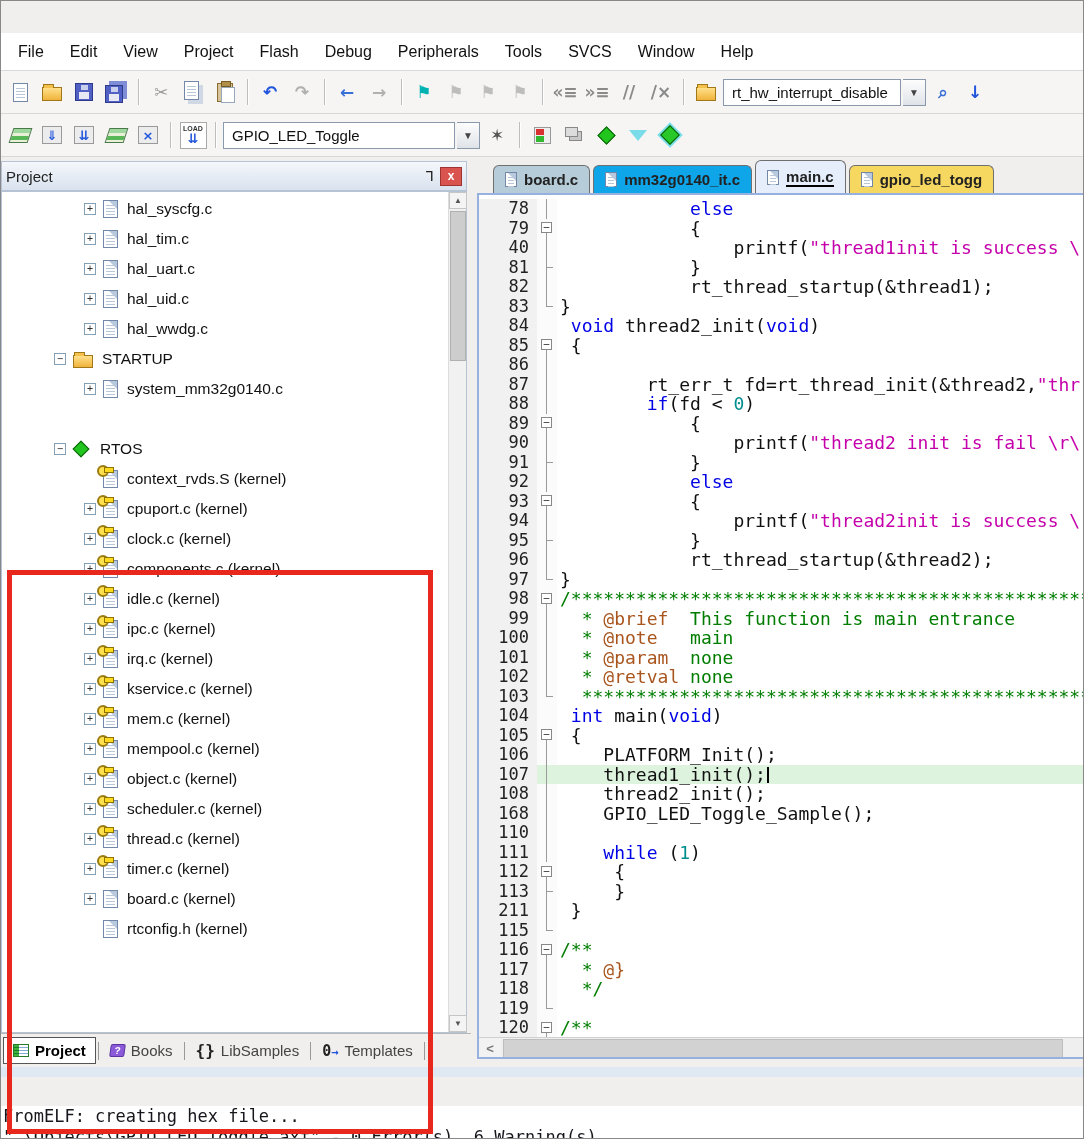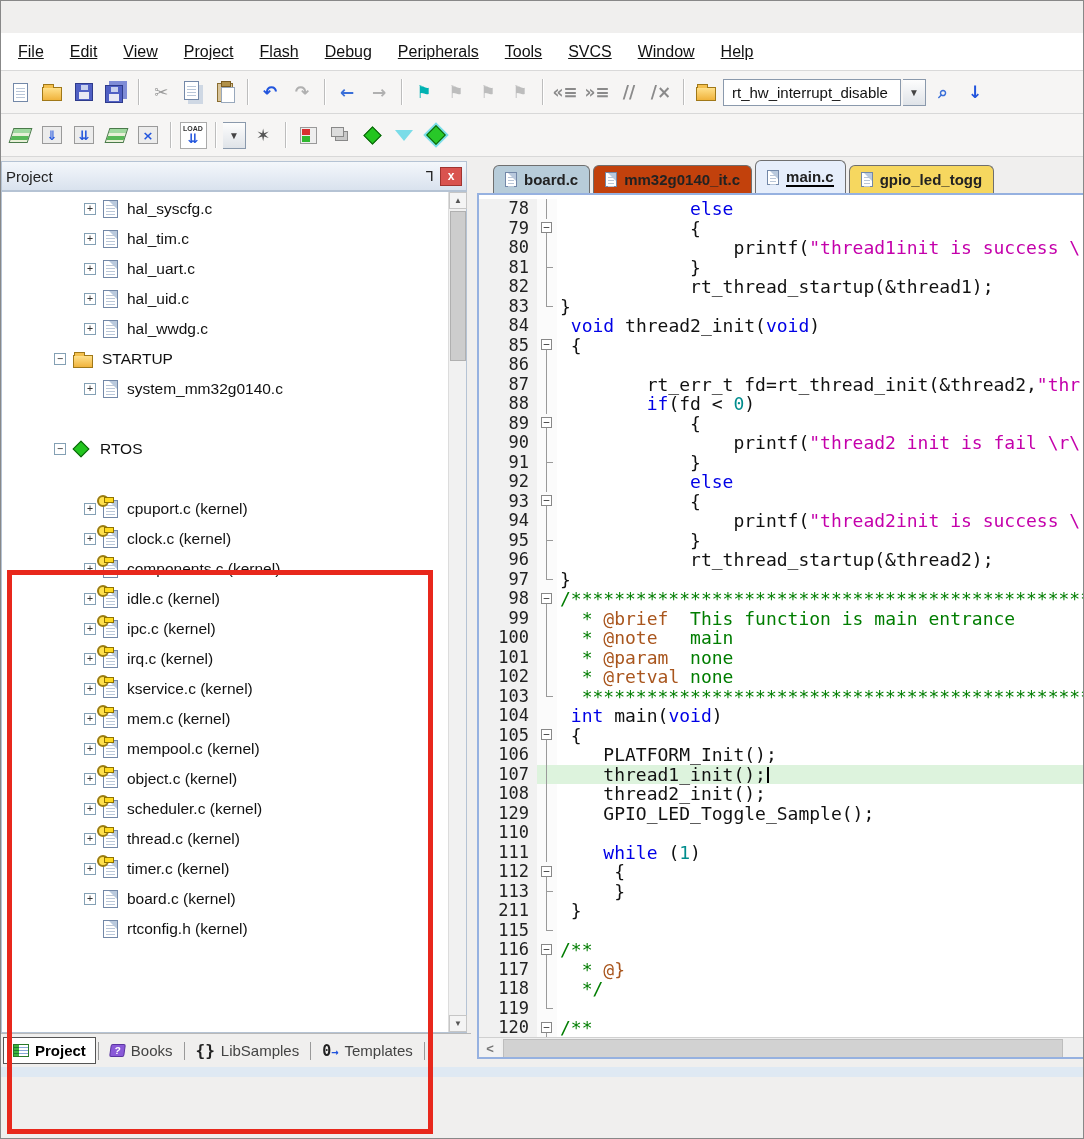--- a/index.html
+++ b/index.html
@@ -6,21 +6,21 @@
   html,body { font-family:"Liberation Sans", sans-serif; }
   #root { position:relative; width:1084px; height:1139px; background:#f0efee; overflow:hidden; border:1px solid #888; }
 
   
   #titlebar { position:absolute; left:0; top:0; width:1084px; height:32px; background:#1579d6; display:flex; align-items:center; gap:8px; padding:0 6px; }
   #titlebar .app-ic { width:22px; height:22px; background:#1d6e3f; border:1px solid #0d4024; color:#fff; font-size:13px; font-weight:bold; display:flex; align-items:center; justify-content:center; font-style:italic; }
   #titlebar .path { color:#fff; font-size:17px; white-space:nowrap; overflow:hidden; }
 
   
   #menubar { position:absolute; left:0; top:32px; width:1084px; height:38px; background:#fff; border-bottom:1px solid #d9d9d9; display:flex; align-items:center; padding-left:4px; }
-  #menubar .mi { padding:6px 13px; font-size:16px; color:#111; cursor:default;text-decoration:underline; }
+  #menubar .mi { padding:6px 13px; font-size:16px; color:#111; cursor:default; }
 
   
   .toolbar { position:absolute; left:0; width:1084px; height:43px; background:#f6f5f4; border-bottom:1px solid #d8d8d8; display:flex; align-items:center; padding-left:4px; gap:2px; }
   #tb1 { top:70px; } #tb2 { top:113px; }
   .tbtn { width:30px; height:30px; display:flex; align-items:center; justify-content:center; border-radius:2px; }
   .tbtn span.g { font-family:"DejaVu Sans", sans-serif; font-size:17px; font-weight:bold; line-height:1; }
   .vsep { width:1px; height:26px; background:#bdbdbd; box-shadow:1px 0 0 #fff; margin:0 5px; flex:0 0 1px; }
   .combo { height:27px; background:#fff; border:1px solid #8a99ac; display:flex; align-items:center; padding:0 8px; font-size:15px; color:#111; }
   .combo-arrow { width:23px; height:27px; border:1px solid #8a99ac; border-left:none; background:linear-gradient(#fdfdfd,#dfe3e8); display:flex; align-items:center; justify-content:center; font-size:10px; color:#444; }
   
@@ -228,20 +228,21 @@
         <div class="sh-build">×</div>
       </div>
       <div class="vsep"></div>
       <div class="tbtn">
         <div class="sh-load">
           <div class="t">LOAD</div>
           <div class="a">⇊</div>
         </div>
       </div>
       <div class="vsep"></div>
+      <div class="combo" style="width: 232px;">GPIO_LED_Toggle</div>
       <div class="combo-arrow">▼</div>
       <div class="tbtn">
         <span class="g" style="color: rgb(85, 85, 85);">✶</span>
       </div>
       <div class="vsep"></div>
       <div class="tbtn">
         <div class="sh-comp"></div>
       </div>
       <div class="tbtn">
         <div class="sh-winds"></div>
@@ -313,20 +314,28 @@
           </span>
           <span class="tree-item-label">system_mm32g0140.c</span>
         </div>
         <div class="trow" style="top: 242px; padding-left: 52px;">
           <span class="exp">−</span>
           <span class="tree-ic">
             <span class="dmd" style="display: block;"></span>
           </span>
           <span class="tree-item-label">RTOS</span>
         </div>
+        <div class="trow" style="top: 272px; padding-left: 82px;">
+          <span class="exp-sp"></span>
+          <span class="tree-ic">
+            <span class="doc" style="display: block;"></span>
+            <span class="key"></span>
+          </span>
+          <span class="tree-item-label">context_rvds.S (kernel)</span>
+        </div>
         <div class="trow" style="top: 302px; padding-left: 82px;">
           <span class="exp">+</span>
           <span class="tree-ic">
             <span class="doc" style="display: block;"></span>
             <span class="key"></span>
           </span>
           <span class="tree-item-label">cpuport.c (kernel)</span>
         </div>
         <div class="trow" style="top: 332px; padding-left: 82px;">
           <span class="exp">+</span>
@@ -468,21 +477,21 @@
         <span>Templates</span>
       </div>
       <span class="btab-sep"></span>
     </div>
 
   <div id="tabstrip">
       <div class="etab" style="background: rgb(183, 204, 217);">
         <span class="doc" style="display: block;"></span>
         <span class="lbl">board.c</span>
       </div>
-      <div class="etab" style="background: #c2410c;">
+      <div class="etab" style="background: #0ea5e9;">
         <span class="doc" style="display: block;"></span>
         <span class="lbl">mm32g0140_it.c</span>
       </div>
       <div class="etab active" style="background: rgb(230, 238, 251);">
         <span class="doc" style="display: block;"></span>
         <span class="lbl ul">main.c</span>
       </div>
       <div class="etab" style="background: rgb(246, 215, 95);">
         <span class="doc" style="display: block;"></span>
         <span class="lbl">gpio_led_togg</span>
@@ -500,21 +509,21 @@
         </div>
         <div class="crow" style="top: 23.5px;">
           <div class="ln">79</div>
           <div class="fold box">
             <div class="vln"></div>
             <div class="bx">−</div>
           </div>
           <div class="code"><span class="p">            {</span></div>
         </div>
         <div class="crow" style="top: 43px;">
-          <div class="ln">80</div>
+          <div class="ln">40</div>
           <div class="fold line">
             <div class="vln"></div>
           </div>
           <div class="code"><span class="p">                printf(</span><span class="s">"thread1init is success \r</span></div>
         </div>
         <div class="crow" style="top: 62.5px;">
           <div class="ln">81</div>
           <div class="fold tee">
             <div class="vln"></div>
             <div class="tick"></div>
@@ -710,21 +719,21 @@
           <div class="code"><span class="p">    thread1_init();</span><span class="caret"></span></div>
         </div>
         <div class="crow" style="top: 589px;">
           <div class="ln">108</div>
           <div class="fold line">
             <div class="vln"></div>
           </div>
           <div class="code"><span class="p">    thread2_init();</span></div>
         </div>
         <div class="crow" style="top: 608.5px;">
-          <div class="ln">129</div>
+          <div class="ln">168</div>
           <div class="fold line">
             <div class="vln"></div>
           </div>
           <div class="code"><span class="p">    GPIO_LED_Toggle_Sample();</span></div>
         </div>
         <div class="crow" style="top: 628px;">
           <div class="ln">110</div>
           <div class="fold line">
             <div class="vln"></div>
           </div>
@@ -808,14 +817,18 @@
         </div>
       </div>
     <div id="hscroll">
       <div class="arr">&lt;</div>
       <div id="hthumb"></div>
     </div>
   </div>
 
   <div id="status-strip"></div>
 
+  <div id="bo-body">
+      <div class="oline">FromELF: creating hex file...</div>
+      <div class="oline">".\Objects\GPIO_LED_Toggle.axf" - 0 Error(s), 6 Warning(s).</div>
+    </div>
 
 </div>
 
 </body></html>

